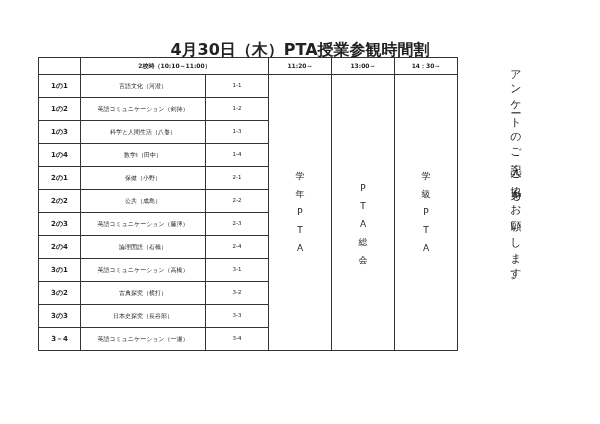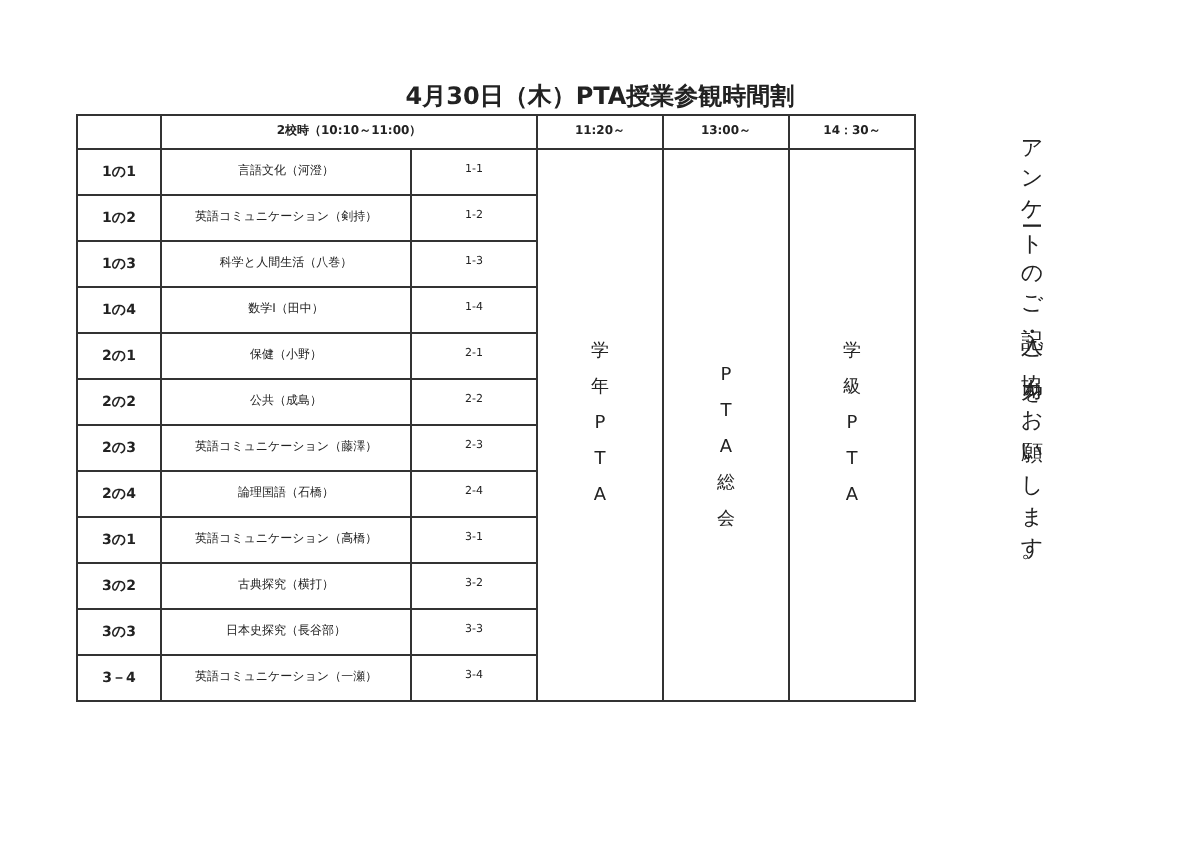--- a/index.html
+++ b/index.html
@@ -2,21 +2,21 @@
 <html><head>
 <meta charset="utf-8">
 <style>
   html, body { margin:0; padding:0; }
   body {
     width:600px; height:424px; background:#ffffff; position:relative; overflow:hidden;
     font-family: "DejaVu Sans", sans-serif; color:#222;
   }
   .title {
     position:absolute; left:150px; top:40px; width:300px; text-align:center;
-    font-size:12px; font-weight:bold; letter-spacing:0px;
+    font-size:16px; font-weight:bold; letter-spacing:0px;
   }
   table.sched {
     position:absolute; left:38px; top:57px; border-collapse:collapse;
     table-layout:fixed;
   }
   table.sched td {
     border:1.3px solid #333; padding:1px; text-align:center; vertical-align:middle;
     font-size:6px; height:20px; line-height:1; overflow:hidden; white-space:nowrap;
   }
   table.sched tr.hdr td { height:14px; font-size:6px; font-weight:bold; }

